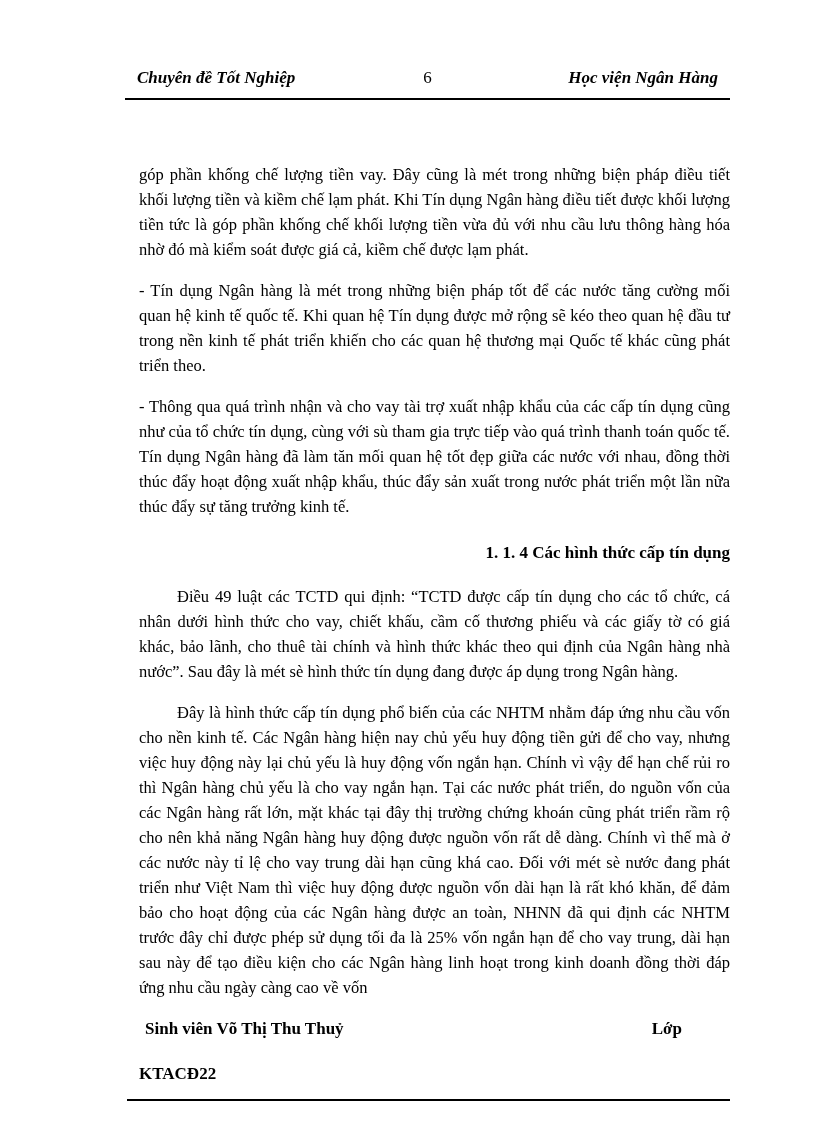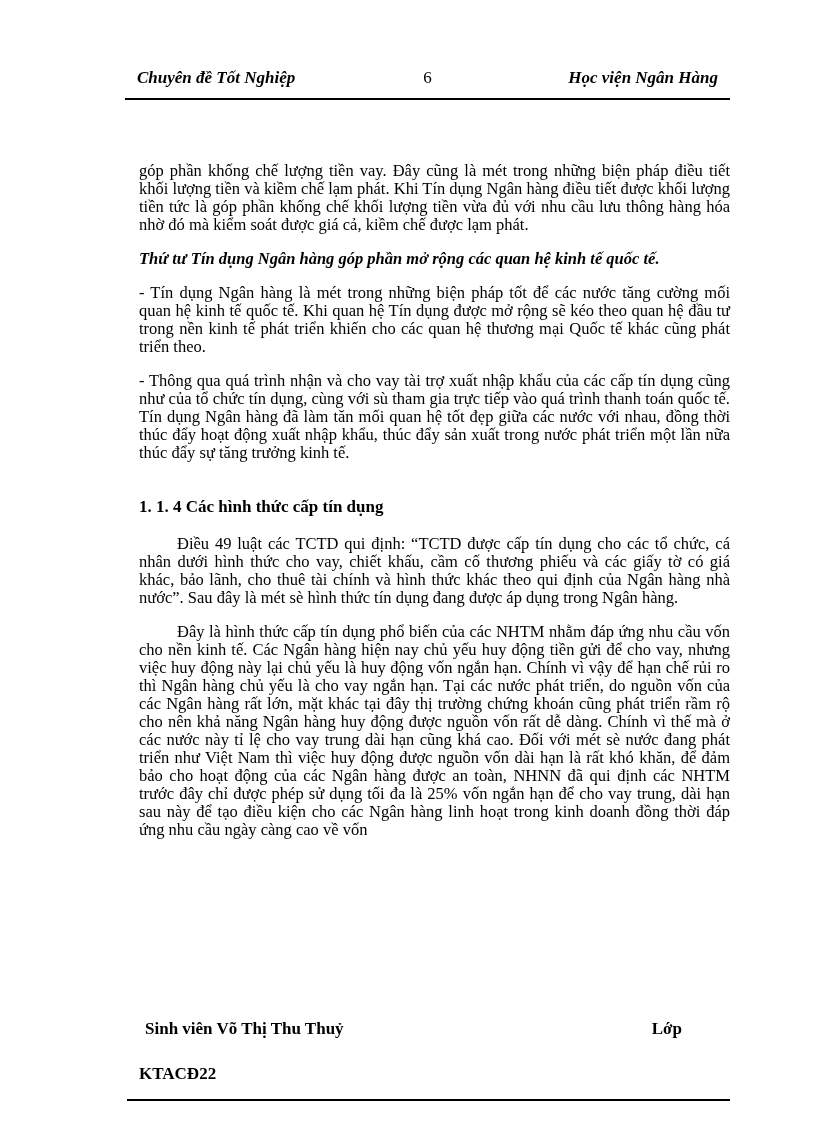--- a/index.html
+++ b/index.html
@@ -29,35 +29,36 @@
   }
   .hdr-left  { flex: 1; text-align: left; }
   .hdr-center { flex: 0 0 auto; font-weight: normal; font-style: normal; }
   .hdr-right { flex: 1; text-align: right; font-style: italic; }
   .doc-body {
     position: absolute;
     top: 138px;
     left: 115px;
     right: 86px;
     font-size: 16.5px;
-    line-height: 18px;
+    line-height: 25px;
   }
   .para {
     text-align: justify;
     margin-bottom: 4px;
   }
   .bold-italic {
     font-weight: bold;
     font-style: italic;
   }
   .first-indent { text-indent: 38px; }
   .section-heading {
     font-weight: bold;
     font-size: 17px;
-    margin: 24px 0 7px 0;
+    margin: 9px 0 7px 0;
+    text-align: right;
   }
   .bullet-line {
     margin: 11px 0 11px 25px;
   }
   .bullet-marker {
     display: inline-block;
     margin-right: 12px;
     font-style: normal;
     font-size: 15px;
   }
@@ -88,21 +89,20 @@
   <header class="doc-header">
     <span class="hdr-left">Chuyên đề Tốt Nghiệp</span>
     <span class="hdr-center">6</span>
     <span class="hdr-right">Học viện Ngân Hàng</span>
   </header>
 
   <main class="doc-body">
 
     <p class="para">góp phần khống chế lượng tiền vay. Đây cũng là mét trong những biện pháp điều tiết khối lượng tiền và kiềm chế lạm phát. Khi Tín dụng Ngân hàng điều tiết được khối lượng tiền tức là góp phần khống chế khối lượng tiền vừa đủ với nhu cầu lưu thông hàng hóa nhờ đó mà kiểm soát được giá cả, kiềm chế được lạm phát.</p>
 
-    <p class="para bold-italic">Thứ tư Tín dụng Ngân hàng góp phần mở rộng các quan hệ kinh tế quốc tế.</p>
 
     <p class="para">- Tín dụng Ngân hàng là mét trong những biện pháp tốt để các nước tăng cường mối quan hệ kinh tế quốc tế. Khi quan hệ Tín dụng được mở rộng sẽ kéo theo quan hệ đầu tư trong nền kinh tế phát triển khiến cho các quan hệ thương mại Quốc tế khác cũng phát triển theo.</p>
 
     <p class="para">- Thông qua quá trình nhận và cho vay tài trợ xuất nhập khẩu của các cấp tín dụng cũng như của tổ chức tín dụng, cùng với sù tham gia trực tiếp vào quá trình thanh toán quốc tế. Tín dụng Ngân hàng đã làm tăn mối quan hệ tốt đẹp giữa các nước với nhau, đồng thời thúc đẩy hoạt động xuất nhập khẩu, thúc đẩy sản xuất trong nước phát triển một lần nữa thúc đẩy sự tăng trưởng kinh tế.</p>
 
     <h2 class="section-heading">1. 1. 4 Các hình thức cấp tín dụng</h2>
 
     <p class="para first-indent">Điều 49 luật các TCTD qui định: “TCTD được cấp tín dụng cho các tổ chức, cá nhân dưới hình thức cho vay, chiết khấu, cầm cố thương phiếu và các giấy tờ có giá khác, bảo lãnh, cho thuê tài chính và hình thức khác theo qui định của Ngân hàng nhà nước”. Sau đây là mét sè hình thức tín dụng đang được áp dụng trong Ngân hàng.</p>
 
 

